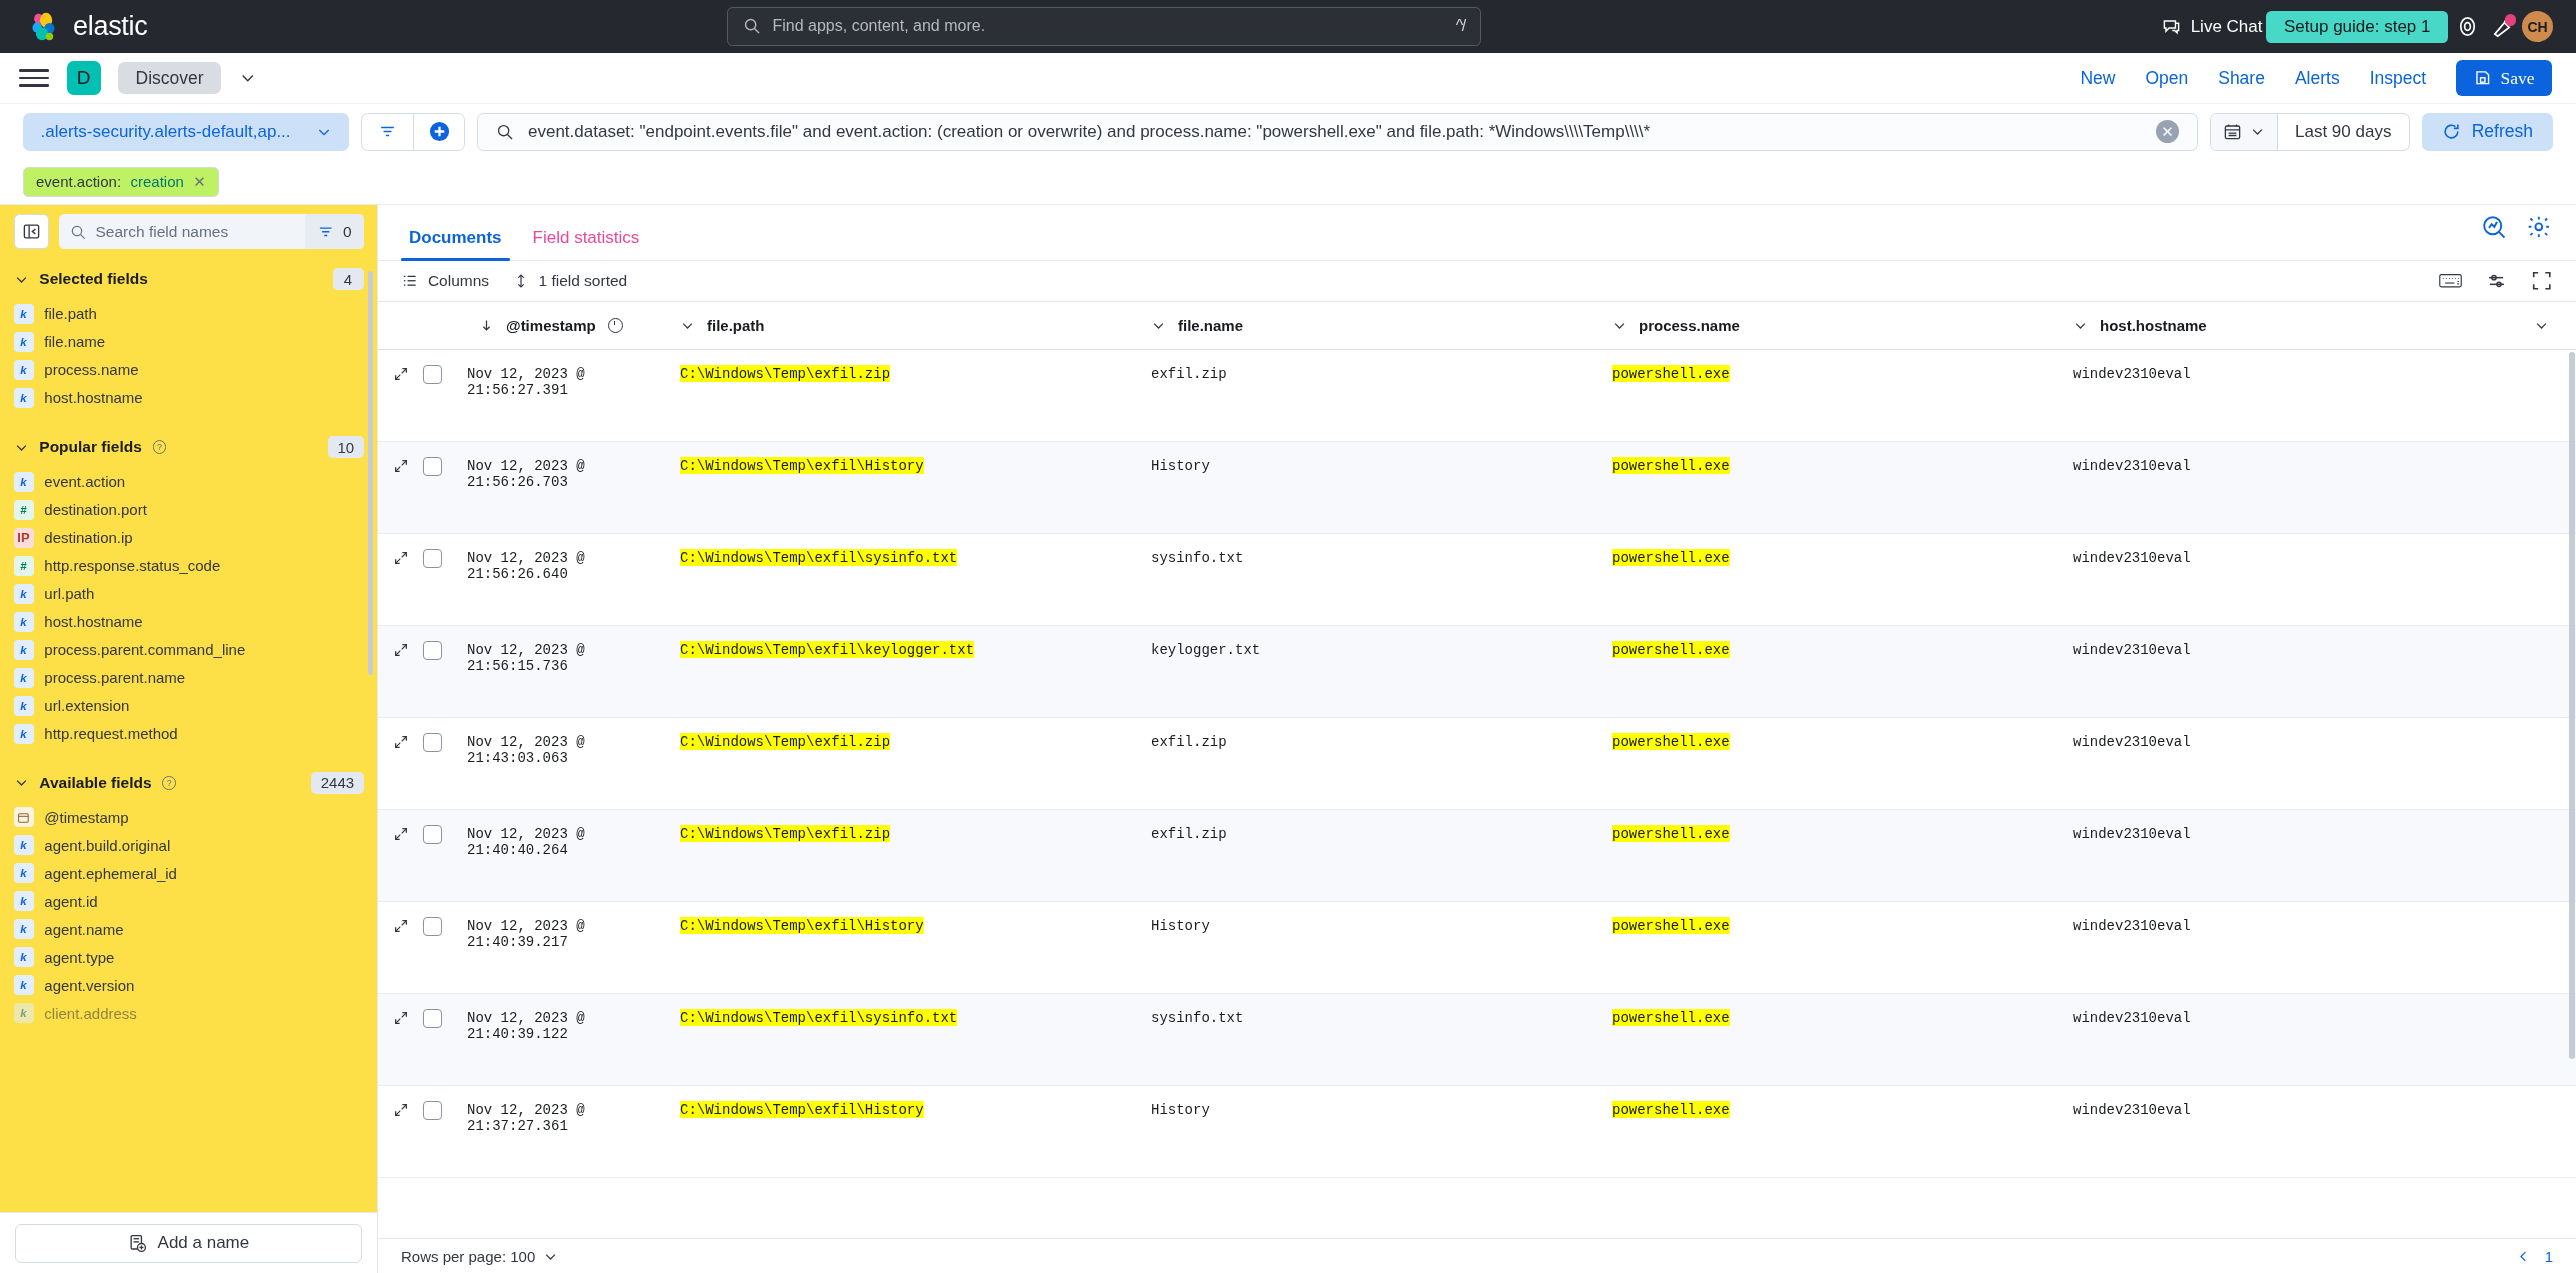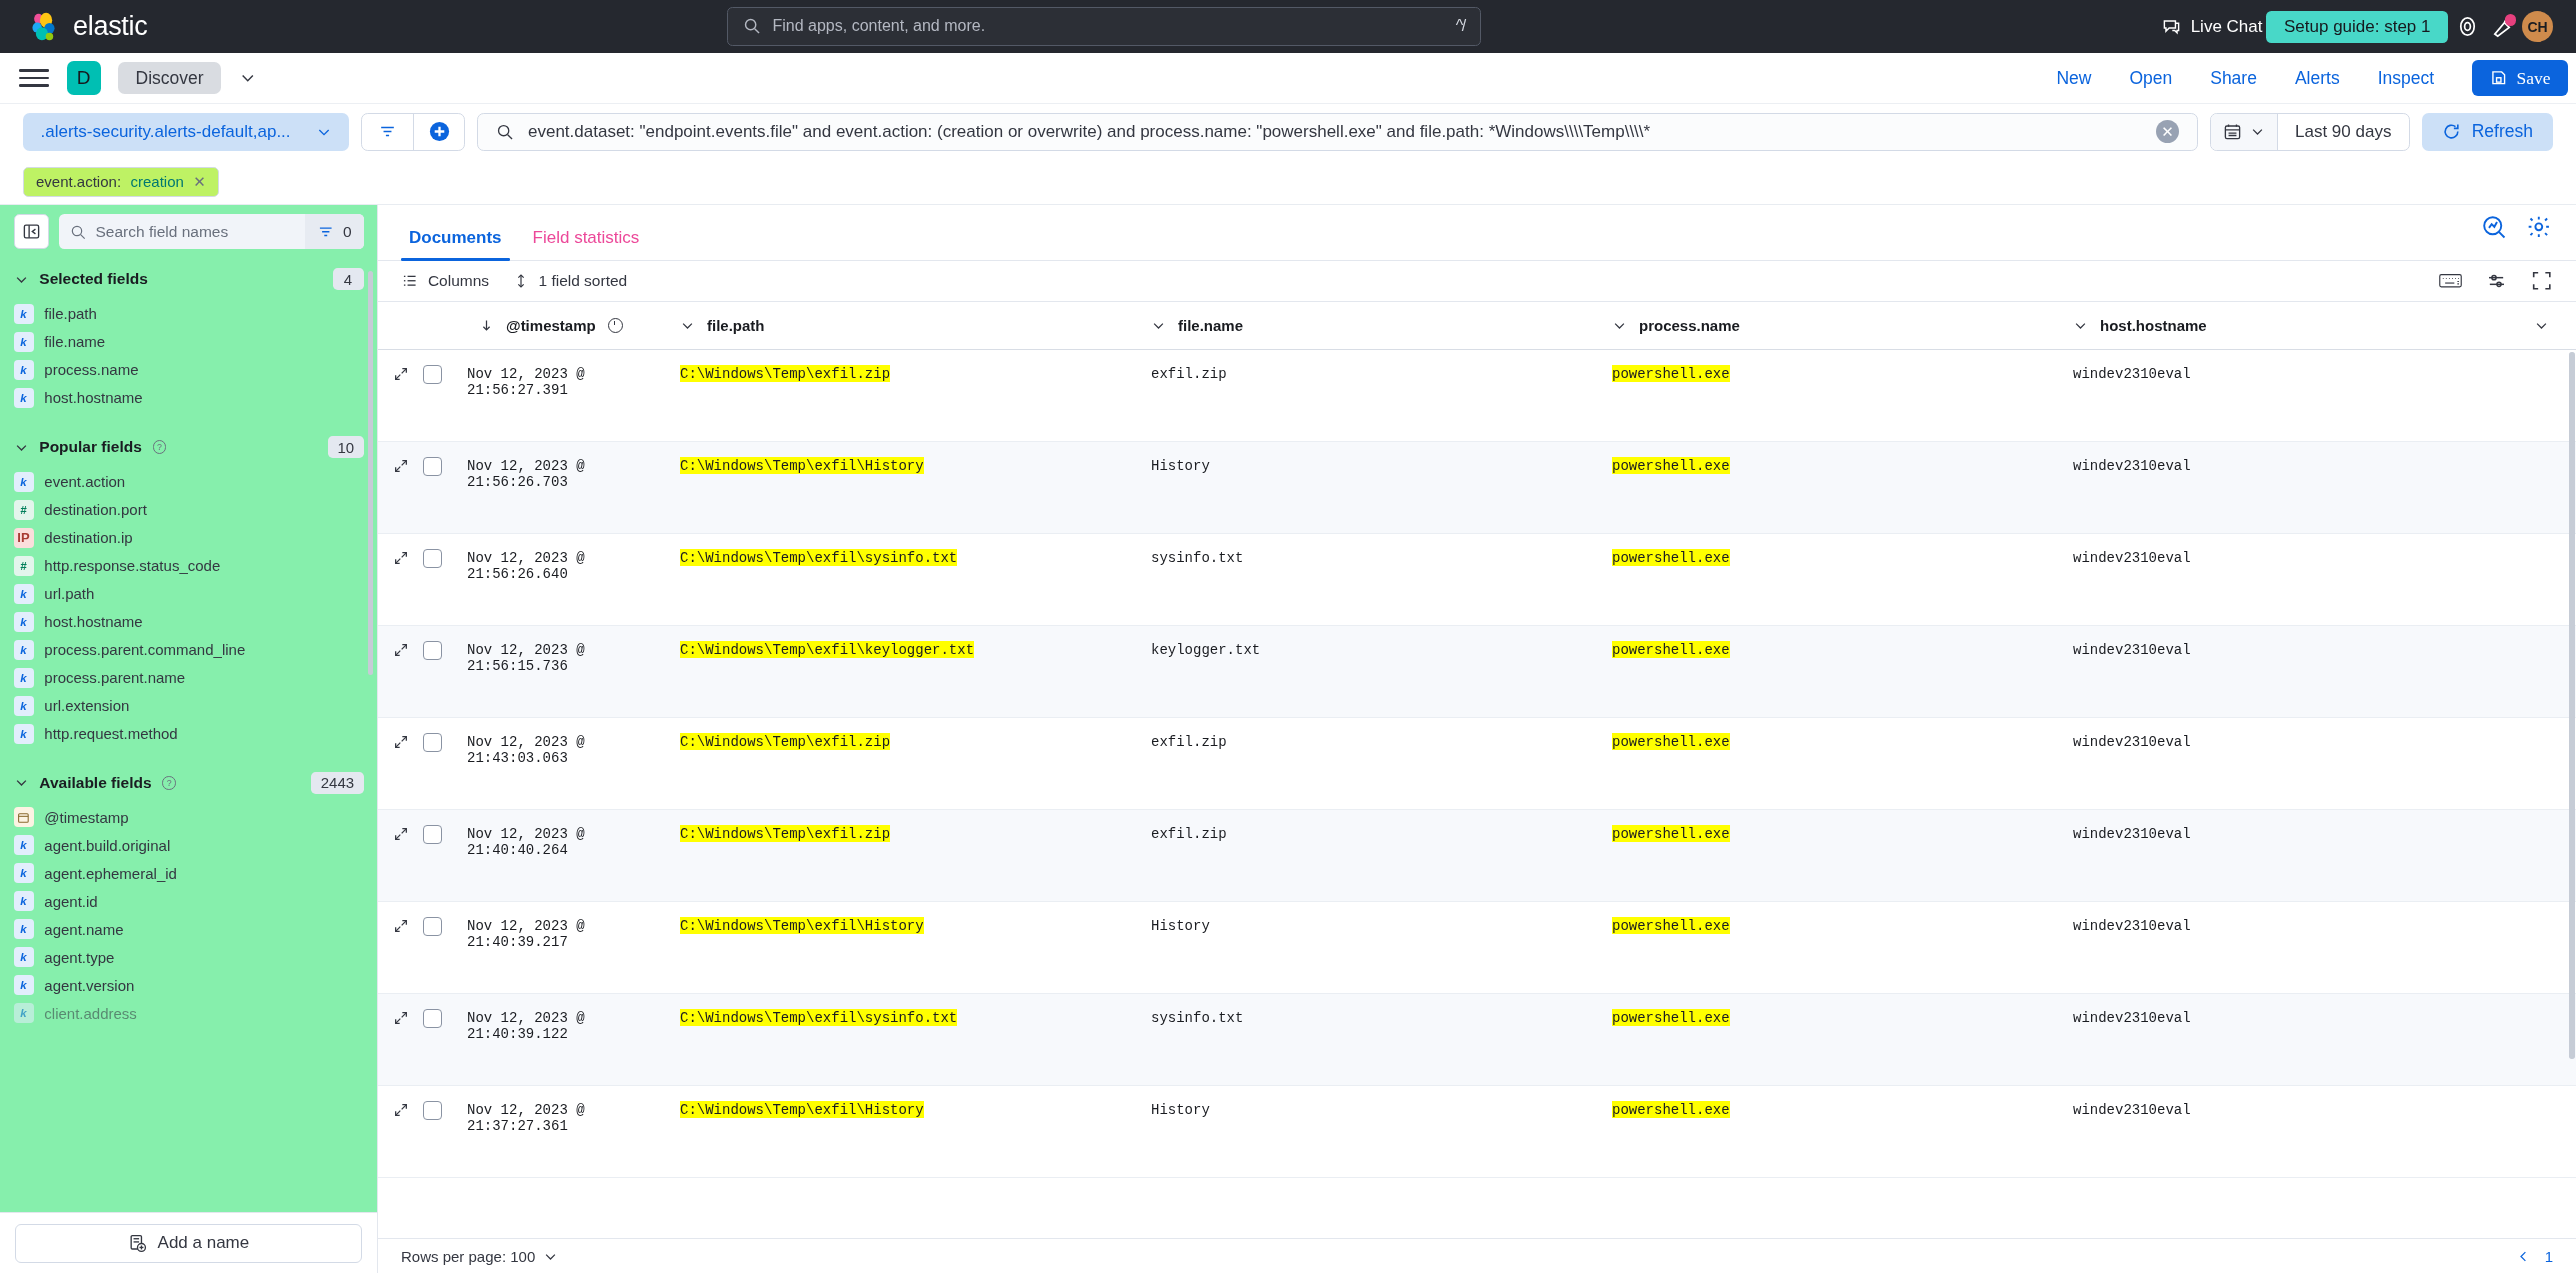--- a/index.html
+++ b/index.html
@@ -51,21 +51,21 @@
   .hamburger span { display: block; height: 2.7px; background: #343741; border-radius: 1.3px; }
   .app-badge {
     width: 34px; height: 34px; border-radius: 6.7px; background: #00bfb3; margin-left: 17.5px;
     display: flex; align-items: center; justify-content: center; color: #16191e; font-size: 19px;
   }
   .breadcrumb-pill {
     margin-left: 17.5px; background: #d9dce1; border-radius: 6.7px; height: 32px; padding: 0 17.5px;
     display: flex; align-items: center; color: #343741; font-size: 17.5px;
   }
   .bc-caret { margin-left: 17.5px; }
-  .nav-right { position: absolute; right: 8px; display: flex; align-items: center; gap: 38px; }
+  .nav-right { position: absolute; right: 24px; display: flex; align-items: center; gap: 30px; }
   .nav-link { color: #0b64dd; font-size: 17.5px; }
   .save-btn {
     background: #0b64dd; color: #fff; font-size: 17.5px; border-radius: 6px; height: 36px;
     padding: 0 17.5px; display: flex; align-items: center; gap: 9.4px; border: none; font-family: Liberation Serif, serif;
   }
 
   
   .querybar { flex: 0 0 55px; display: flex; align-items: center; padding: 0 23px; gap: 12px; background: #fff; }
   .dataview-pill {
     background: #cce0f7; border-radius: 6.7px; height: 38px; width: 326px; padding: 0 17.5px;
@@ -103,21 +103,21 @@
     border: 0.7px solid #d3dae6; border-radius: 5.4px; background: #bef264; height: 30px;
     display: flex; align-items: center; gap: 9.4px; padding: 0 12px; font-size: 15px; color: #343741;
   }
   .fpill .fval { color: #007871; }
   .fpill .fx { color: #69707d; font-size: 15px; }
 
   
   .body { flex: 1; display: flex; min-height: 0; position: relative; }
 
   
-  .sidebar { width: 378px; flex: 0 0 378px; border-right: 0.7px solid #e3e7ee; display: flex; flex-direction: column; background: #86efac; position: relative; }
+  .sidebar { width: 378px; flex: 0 0 378px; border-right: 0.7px solid #e3e7ee; display: flex; flex-direction: column; background: #fde047; position: relative; }
   .sb-searchrow { display: flex; align-items: center; gap: 10.8px; padding: 9.4px 13.5px 6.7px 13.5px; }
   .collapse-btn { width: 35px; height: 35px; border: 0.7px solid #d3dae6; border-radius: 5.4px; display: flex; align-items: center; justify-content: center; background: #fff; }
   .sb-search {
     flex: 1; display: flex; align-items: center; border-radius: 5.4px; background: #f1f4f9; height: 35px; overflow: hidden;
   }
   .sb-search .sbi { display: flex; align-items: center; gap: 9.4px; padding: 0 10.8px; flex: 1; }
   .sb-search .sbph { color: #69707d; font-size: 15.5px; }
   .sb-filter-seg { display: flex; align-items: center; gap: 8px; padding: 0 12px; background: #e7ebf2; height: 35px; }
   .sb-filter-seg .cnt { color: #343741; font-size: 15.5px; }
 

